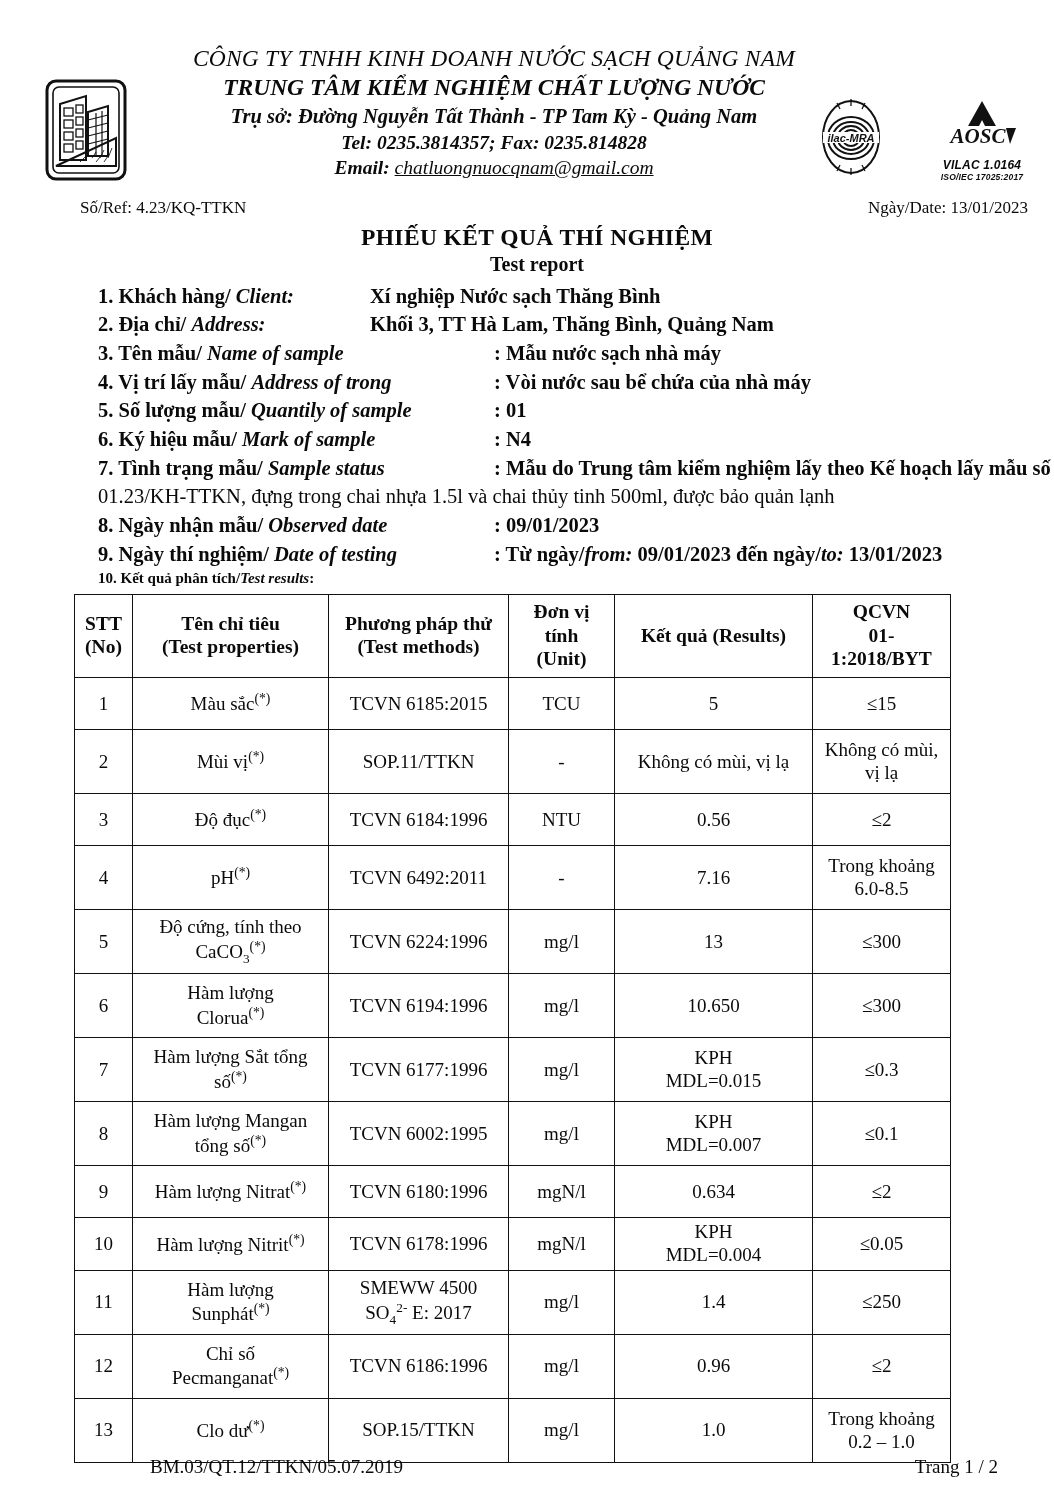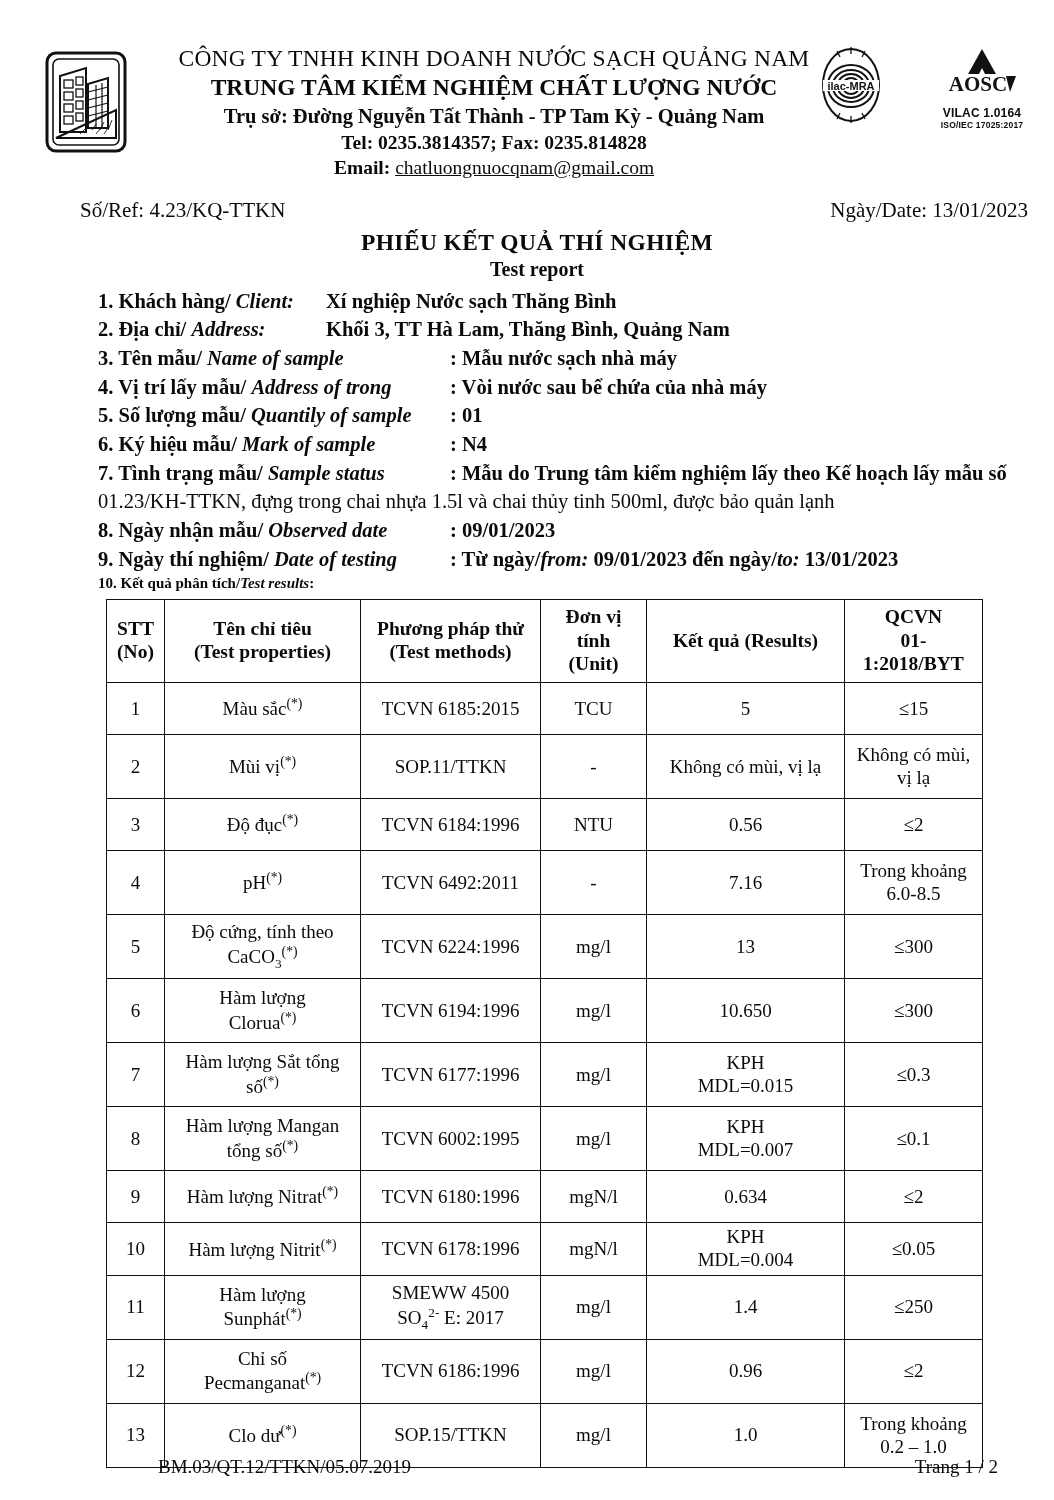--- a/index.html
+++ b/index.html
@@ -19,23 +19,24 @@
 
   .page {
     position: absolute;
     inset: 0;
     padding: 0;
   }
 
   
   .header {
     display: flex;
-    align-items: flex-start;
+    align-items: flex-end;
     padding: 38px 26px 0 44px;
     gap: 8px;
+    font-style: italic;
   }
 
   .logo-left {
     width: 88px;
     flex: 0 0 88px;
     padding-top: 12px;
   }
   .logo-left svg { display: block; }
 
   .header-center {
@@ -103,21 +104,21 @@
     letter-spacing: .2px;
     font-family: "Liberation Sans", sans-serif;
   }
 
   
   .refline {
     display: flex;
     justify-content: space-between;
     align-items: baseline;
     padding: 16px 26px 0 80px;
-    font-size: 21px;
+    font-size: 17px;
   }
 
   
   .title-block {
     text-align: center;
     margin-top: 6px;
     padding-left: 20px;
   }
   .title-vn {
     font-size: 23.5px;
@@ -133,20 +134,21 @@
   
   .info {
     padding: 6px 24px 0 98px;
     font-size: 20.5px;
     line-height: 1.40;
   }
   .info-row {
     display: flex;
     align-items: center;
     white-space: nowrap;
+    gap: 44px;
   }
   .info-label {
     font-weight: bold;
     flex: 0 0 auto;
   }
   .info-label .en {
     font-style: italic;
   }
   .info-label.w1 { width: 228px; }
   .info-label.w2 { width: 352px; }
@@ -162,21 +164,21 @@
   .results-heading {
     font-weight: bold;
     font-size: 15px;
     line-height: 1.45;
   }
   .results-heading .en { font-style: italic; }
 
   
   .table-wrap {
     padding: 4px 0 0 0;
-    margin: 0 40px 0 106px;
+    margin: 0 40px 0 74px;
   }
   table.results {
     border-collapse: collapse;
     width: 876px;
     table-layout: fixed;
     font-size: 19px;
   }
   table.results th,
   table.results td {
     border: 1.6px solid #111;
@@ -204,21 +206,21 @@
   tbody tr { height: 52px; }
   tbody tr.tall { height: 64px; }
 
   sup.star { font-size: .72em; vertical-align: super; }
   sub      { font-size: .70em; vertical-align: sub; }
   sup.chg  { font-size: .70em; vertical-align: super; }
 
   
   .footer {
     position: absolute;
-    left: 16px; right: 0;
+    left: 8px; right: 0;
     bottom: 22px;
     display: flex;
     justify-content: space-between;
     font-size: 19px;
     padding: 0 56px 0 142px;
   }
 </style>
 </head>
 <body>
 

